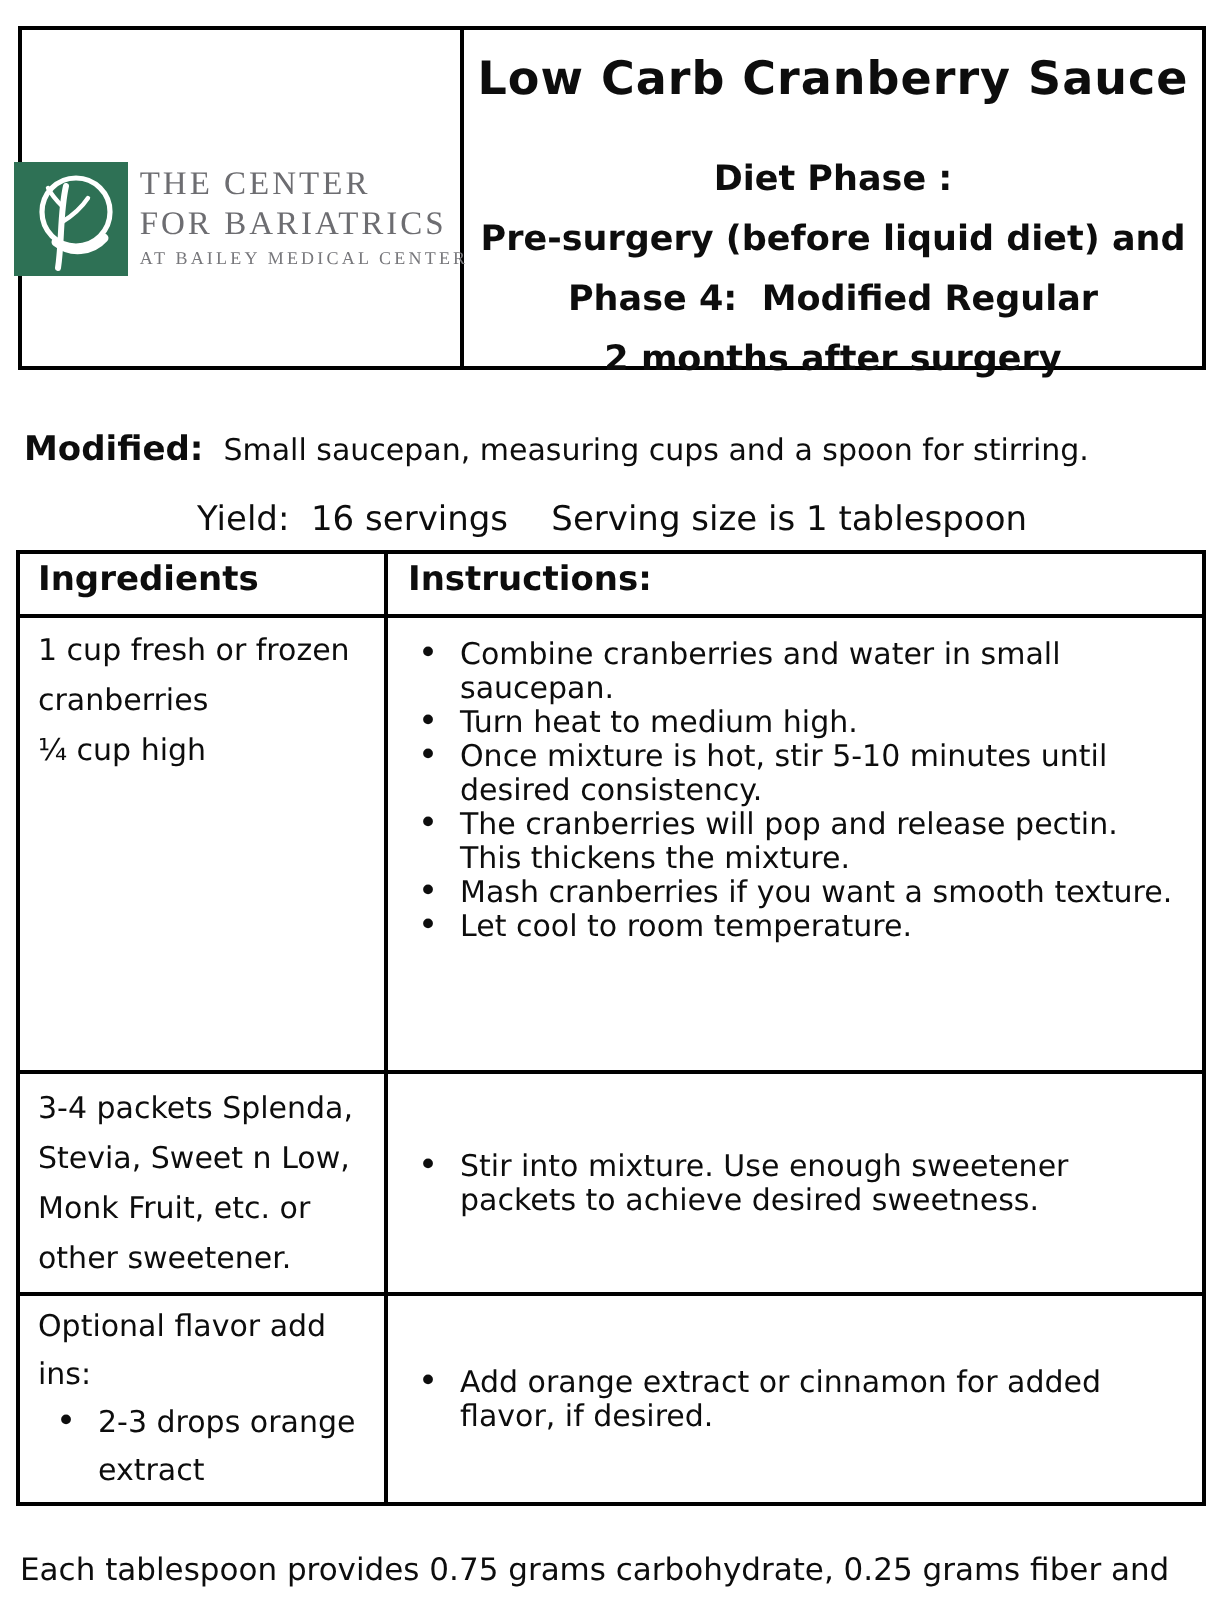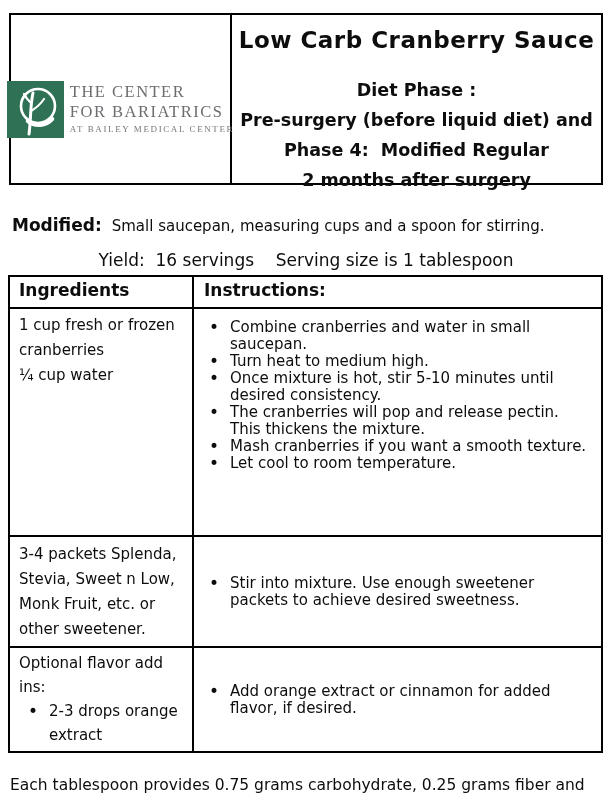--- a/index.html
+++ b/index.html
@@ -189,21 +189,21 @@
 <div class="rtable">
 
   <div class="trow thead">
     <div class="c1">Ingredients</div>
     <div class="c2">Instructions:</div>
   </div>
 
   <div class="trow row1">
     <div class="c1">
       <div>1 cup fresh or frozen cranberries</div>
-      <div>¼ cup water</div>
+      <div>¼ cup high</div>
     </div>
     <div class="c2">
       <ul class="instr">
         <li>Combine cranberries and water in small saucepan.</li>
         <li>Turn heat to medium high.</li>
         <li>Once mixture is hot, stir 5-10 minutes until desired consistency.</li>
         <li>The cranberries will pop and release pectin. This thickens the mixture.</li>
         <li>Mash cranberries if you want a smooth texture.</li>
         <li>Let cool to room temperature.</li>
       </ul>

